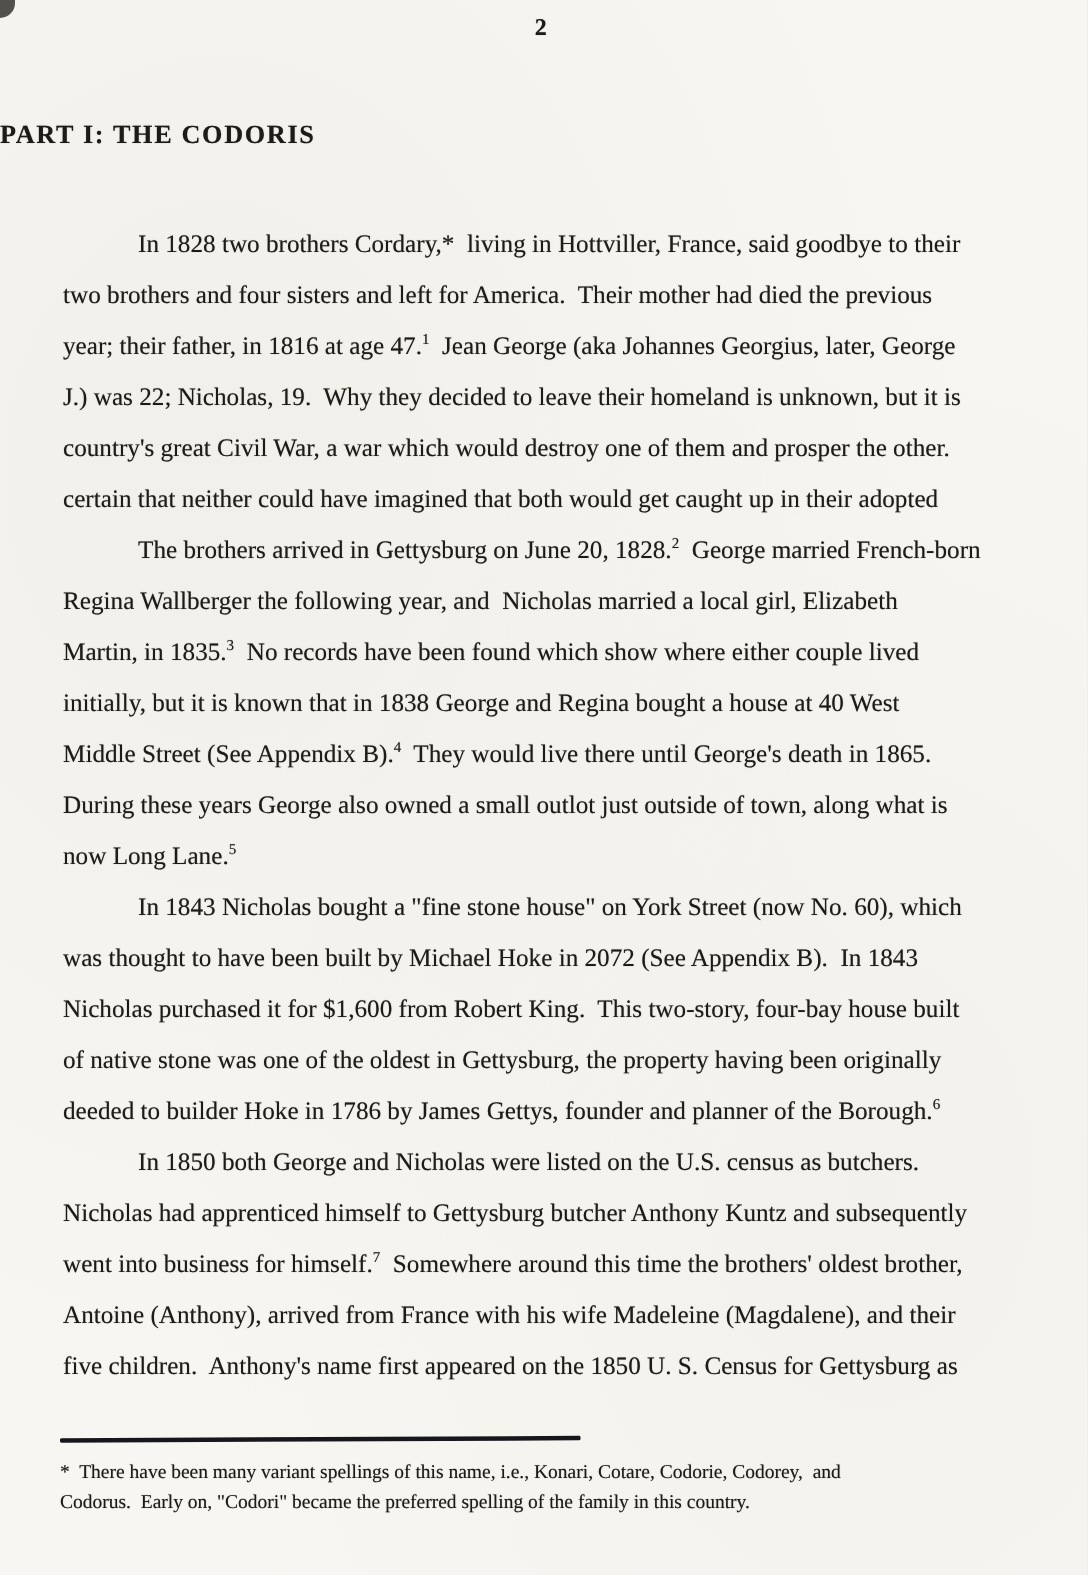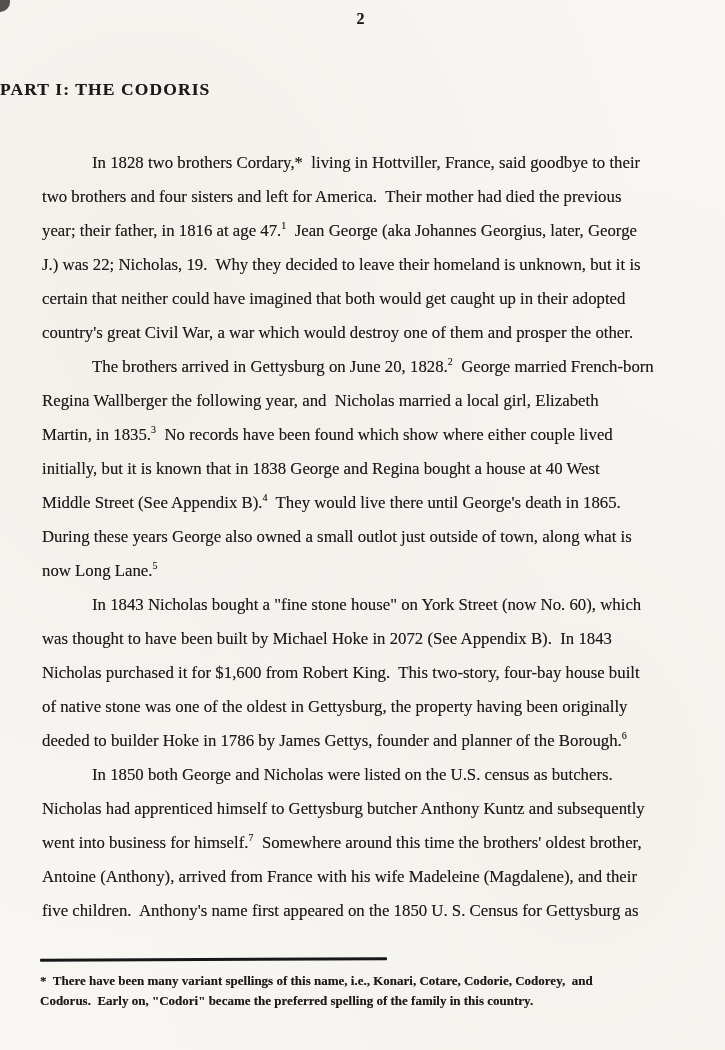--- a/index.html
+++ b/index.html
@@ -63,21 +63,20 @@
   .footnote {
     position: absolute;
     left: 40px;
     top: 971px;
     width: 630px;
     font-size: 13px;
   }
   .fline {
     line-height: 19.5px;
     white-space: pre;
-    font-weight: bold;
   }
   .corner-mark {
     position: absolute;
     left: 0; top: 0;
     width: 10px; height: 12px;
     background: #34322e;
     border-radius: 0 0 10px 0;
     opacity: 0.85;
   }
 </style>
@@ -86,22 +85,22 @@
 
 <div class="page">
   <div class="corner-mark"></div>
   <div class="page-number">2</div>
   <div class="heading">PART I:  THE CODORIS</div>
   <div class="body-text">
       <div class="line indent">In 1828 two brothers Cordary,*  living in Hottviller, France, said goodbye to their</div>
       <div class="line">two brothers and four sisters and left for America.  Their mother had died the previous</div>
       <div class="line">year; their father, in 1816 at age 47.<sup>1</sup>  Jean George (aka Johannes Georgius, later, George</div>
       <div class="line">J.) was 22; Nicholas, 19.  Why they decided to leave their homeland is unknown, but it is</div>
+      <div class="line">country's great Civil War, a war which would destroy one of them and prosper the other.</div>
       <div class="line">certain that neither could have imagined that both would get caught up in their adopted</div>
-      <div class="line">country's great Civil War, a war which would destroy one of them and prosper the other.</div>
       <div class="line indent">The brothers arrived in Gettysburg on June 20, 1828.<sup>2</sup>  George married French-born</div>
       <div class="line">Regina Wallberger the following year, and  Nicholas married a local girl, Elizabeth</div>
       <div class="line">Martin, in 1835.<sup>3</sup>  No records have been found which show where either couple lived</div>
       <div class="line">initially, but it is known that in 1838 George and Regina bought a house at 40 West</div>
       <div class="line">Middle Street (See Appendix B).<sup>4</sup>  They would live there until George's death in 1865.</div>
       <div class="line">During these years George also owned a small outlot just outside of town, along what is</div>
       <div class="line">now Long Lane.<sup>5</sup></div>
       <div class="line indent">In 1843 Nicholas bought a "fine stone house" on York Street (now No. 60), which</div>
       <div class="line">was thought to have been built by Michael Hoke in 2072 (See Appendix B).  In 1843</div>
       <div class="line">Nicholas purchased it for $1,600 from Robert King.  This two-story, four-bay house built</div>

